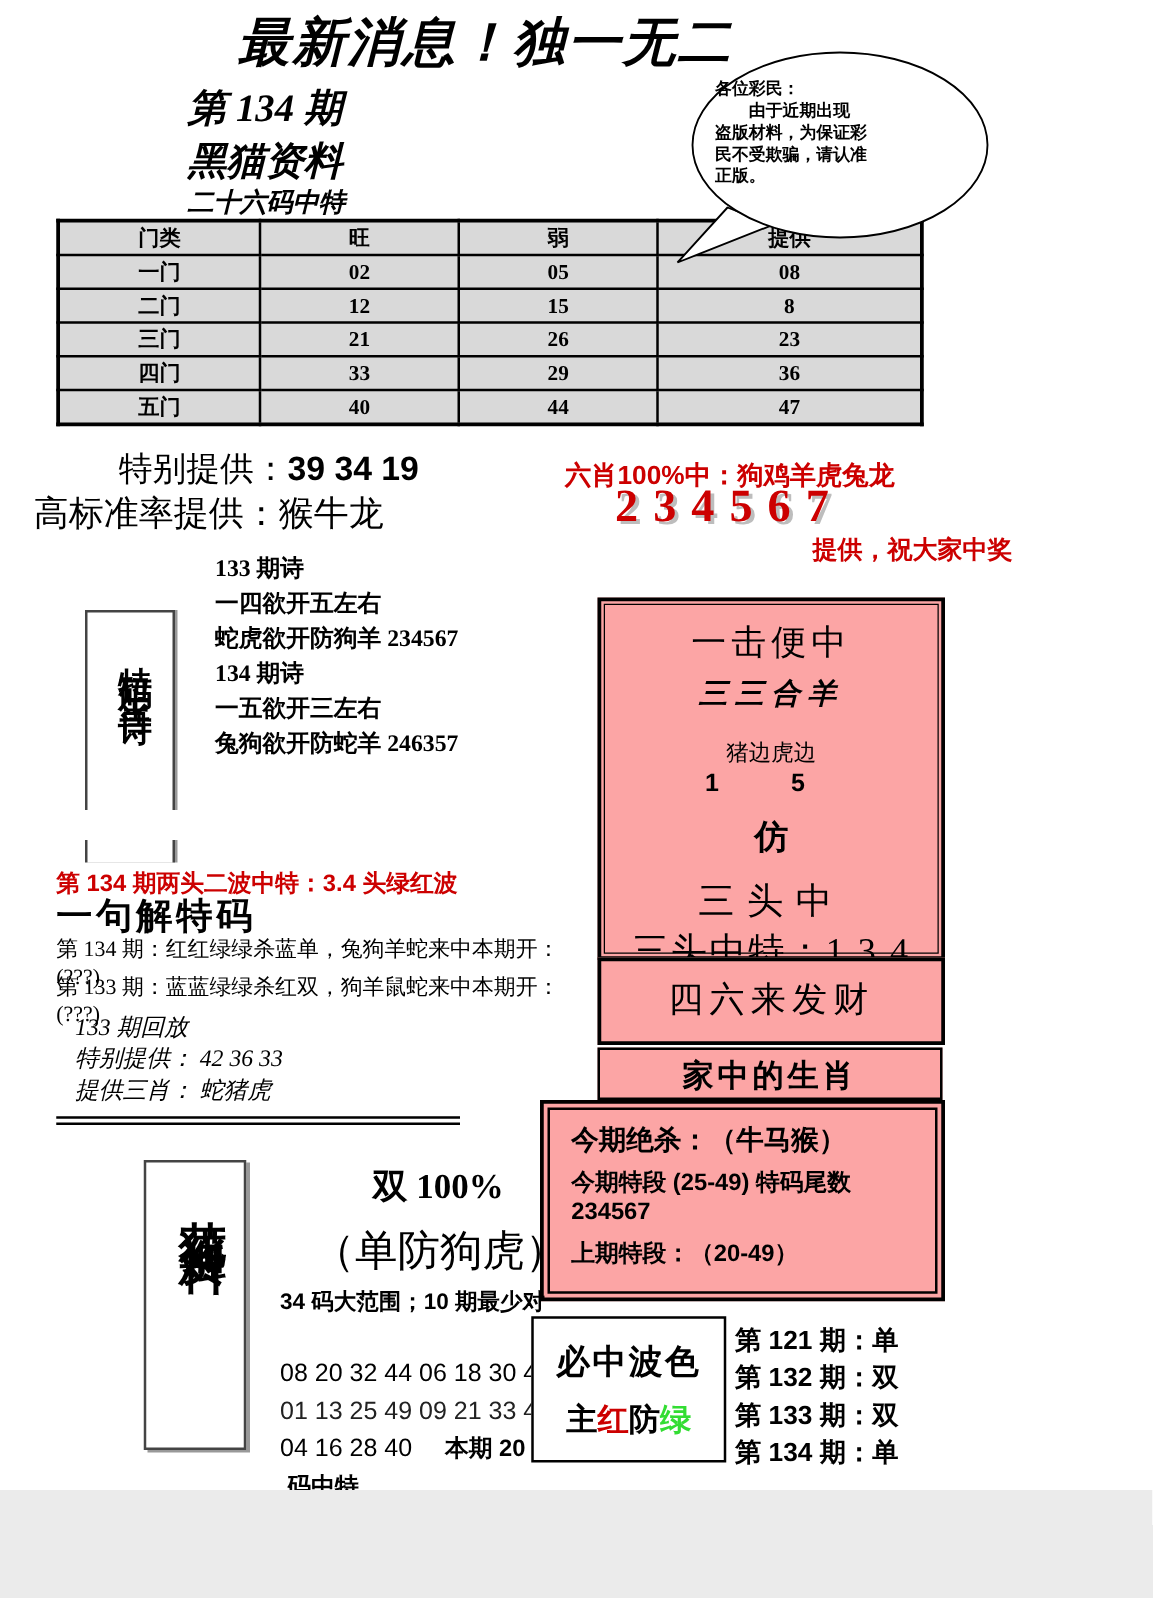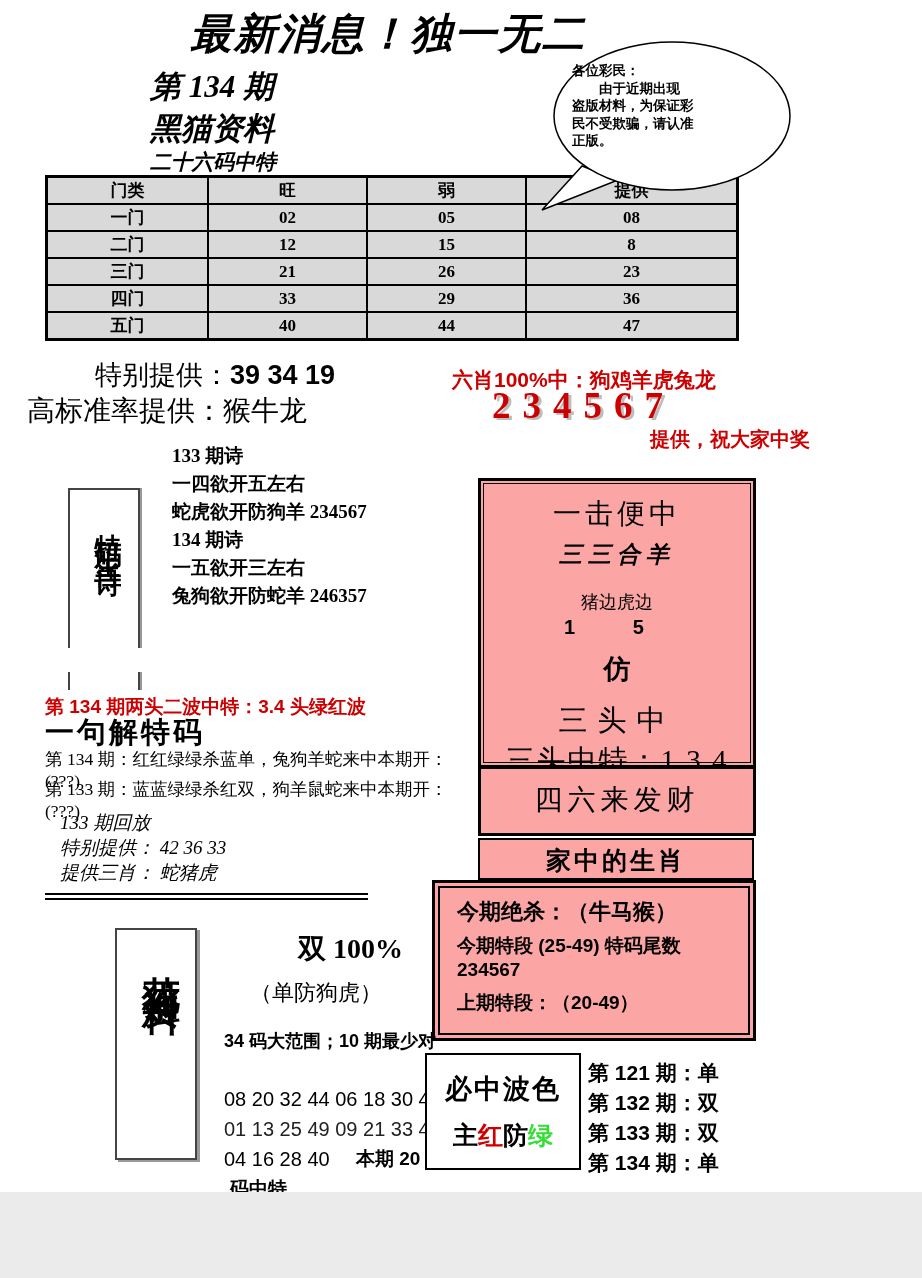--- a/index.html
+++ b/index.html
@@ -61,21 +61,21 @@
   .boxC .txt{position:absolute;inset:2px;text-align:center;font-size:25px;font-weight:bold;letter-spacing:3px;padding-top:2px;}
   .boxD{left:432px;top:880px;width:318px;height:155px;}
   .boxD .inner{inset:3px;border-width:2px;}
   .boxD-content{position:absolute;left:22px;top:14px;width:280px;font-family:"Liberation Sans",sans-serif;}
   .boxD-content .kl{font-weight:bold;}
   .kl1{font-size:22px;} .kl2{font-size:19px;margin-top:6px;} .kl3{font-size:21px;margin-top:7px;} .kl4{font-size:19px;margin-top:9px;}
   
   .flower-box{left:115px;top:928px;width:78px;height:228px;border:2px solid #444;box-shadow:3px 2px 0 #999;background:#fff;}
   .flower-box .vtext{position:absolute;left:18px;top:16px;font-size:38px;font-weight:bold;letter-spacing:7px;}
   .double100{left:298px;top:930px;font-size:28px;font-weight:bold;}
-  .danfang{left:250px;top:978px;font-size:22px;text-align:right;}
+  .danfang{left:250px;top:978px;font-size:34px;text-align:right;}
   .range-note{left:224px;top:1026px;width:230px;font-size:18px;font-weight:bold;line-height:30px;font-family:"Liberation Sans",sans-serif;}
   .numrow{left:224px;font-size:20px;font-family:"Liberation Sans",sans-serif;}
   .nr1{top:1088px;} .nr2{top:1118px;color:#222;} .nr3{top:1148px;}
   .benqi{left:356px;top:1146px;font-size:19px;font-weight:bold;font-family:"Liberation Sans",sans-serif;}
   .code-tail{left:230px;top:1176px;font-size:19px;font-weight:bold;font-family:"Liberation Sans",sans-serif;}
   
   .wave-box{left:425px;top:1053px;width:152px;height:113px;border:2px solid #000;background:#fff;}
   .wave-title{position:absolute;left:0;top:16px;width:100%;text-align:center;font-size:27px;font-weight:bold;letter-spacing:2px;}
   .wave-main{position:absolute;left:0;top:64px;width:100%;text-align:center;font-size:25px;font-weight:bold;}
   .green{color:#33dd33;}

